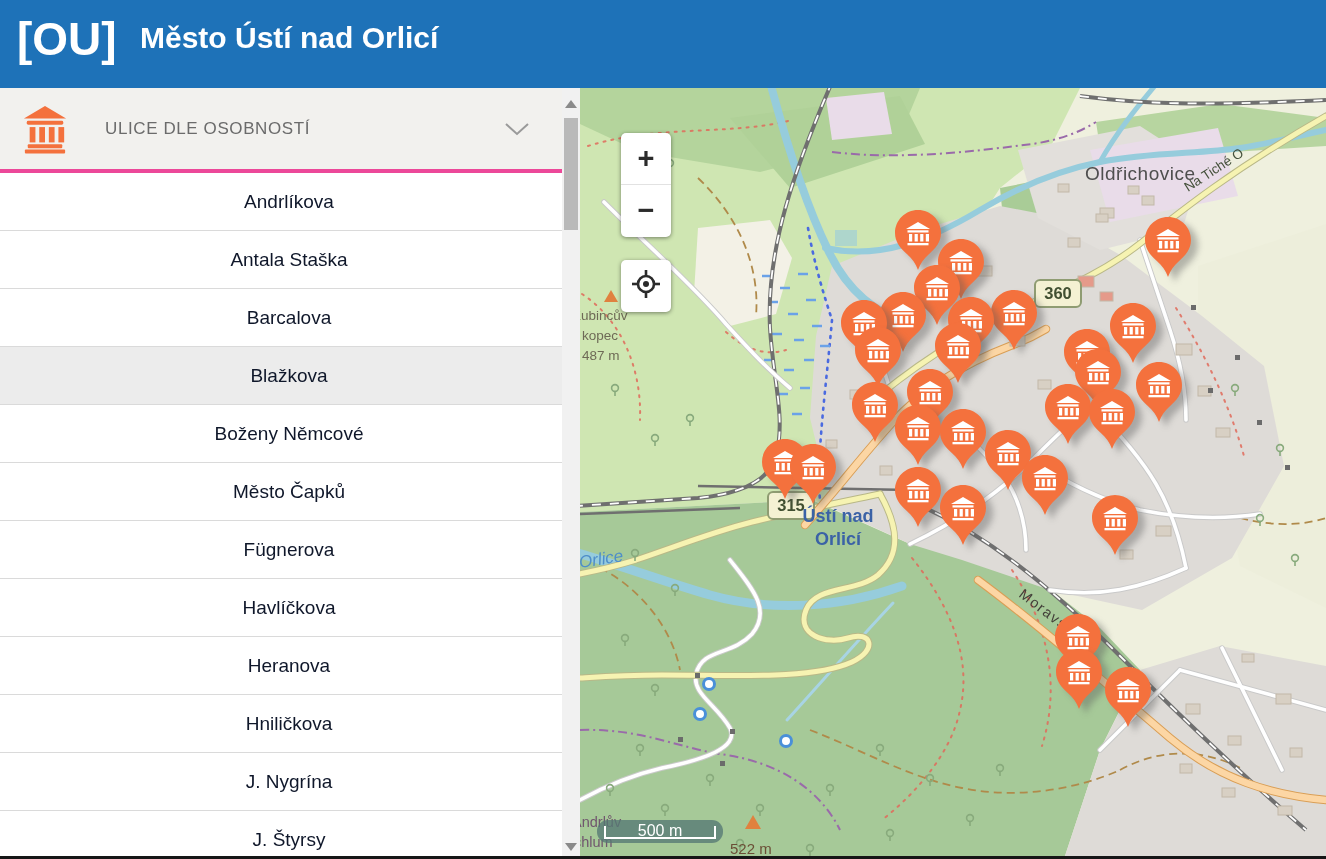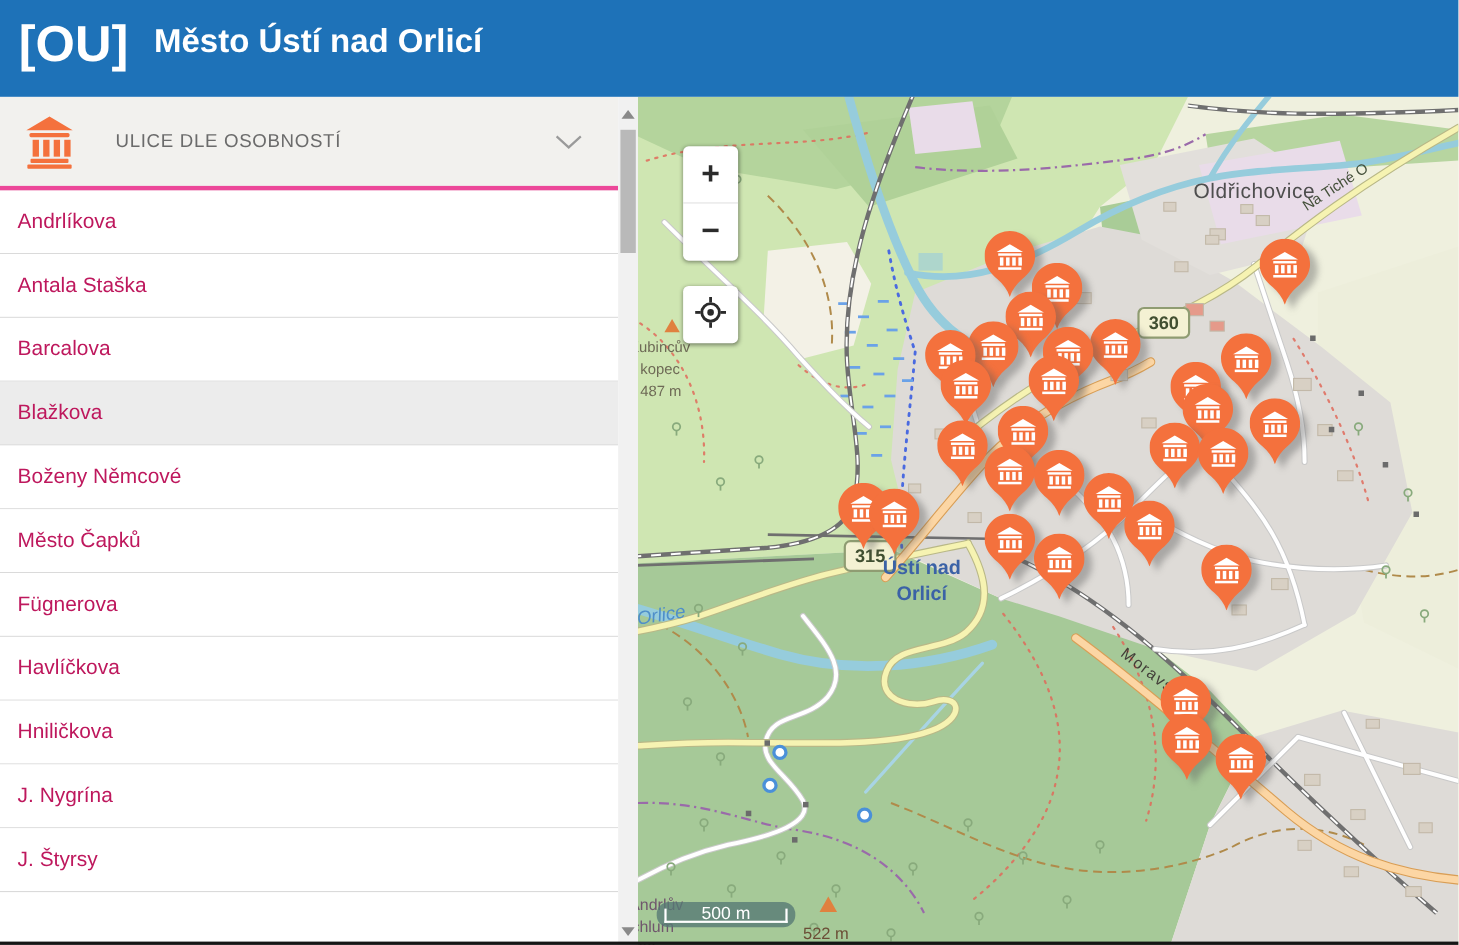--- a/index.html
+++ b/index.html
@@ -11,21 +11,21 @@
   .app-header { position:absolute; left:0; top:0; width:1326px; height:88px; background:#1e72b8; z-index:30; }
   .logo { position:absolute; left:17px; top:12px; color:#fff; font-size:46px; font-weight:700; letter-spacing:0px; }
   .app-title { position:absolute; left:140px; top:21px; color:#fff; font-size:30px; font-weight:700; }
 
   
   .sidebar { position:absolute; left:0; top:88px; width:562px; height:771px; background:#fff; z-index:20; overflow:hidden; }
   .side-header { height:81px; background:#f2f1ee; border-bottom:4px solid #ec4899; position:relative; cursor:pointer; }
   .bank-icon { position:absolute; left:22px; top:16px; }
   .side-title { position:absolute; left:105px; top:31px; font-size:17px; color:#6b6b6b; letter-spacing:0.6px; }
   .chevron { position:absolute; right:32px; top:34px; }
-  .row { height:57px; border-bottom:1px solid #dadada; display:flex; align-items:center; padding-left:16px; font-size:19px; color:#be185d; background:#fff; cursor:pointer; }
+  .row { height:57px; border-bottom:1px solid #dadada; display:flex; align-items:center; padding-left:16px; font-size:19px; color:#0f172a; background:#fff; cursor:pointer;justify-content:center; }
   .row.selected { background:#ececec; }
 
   
   .scrollbar { position:absolute; left:562px; top:88px; width:18px; height:771px; background:#f1f1f1; z-index:25; }
   .sb-arrow { position:absolute; left:3px; width:0; height:0; border-left:6px solid transparent; border-right:6px solid transparent; cursor:pointer; }
   .sb-arrow.up   { top:12px; border-bottom:8px solid #8a8a8a; }
   .sb-arrow.down { bottom:8px; border-top:8px solid #8a8a8a; }
   .sb-thumb { position:absolute; left:2px; top:30px; width:14px; height:112px; background:#b9b9b9; cursor:pointer; }
 
   
@@ -93,20 +93,23 @@
     <span class="row-label">Boženy Němcové</span>
   </div>
       <div class="row">
     <span class="row-label">Město Čapků</span>
   </div>
       <div class="row">
     <span class="row-label">Fügnerova</span>
   </div>
       <div class="row">
     <span class="row-label">Havlíčkova</span>
+  </div>
+      <div class="row">
+    <span class="row-label">Heranova</span>
   </div>
       <div class="row">
     <span class="row-label">Hniličkova</span>
   </div>
       <div class="row">
     <span class="row-label">J. Nygrína</span>
   </div>
       <div class="row">
     <span class="row-label">J. Štyrsy</span>
   </div>

